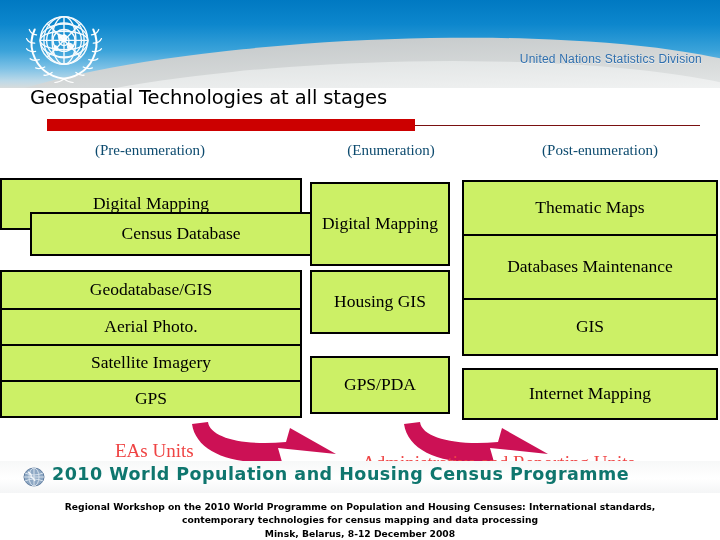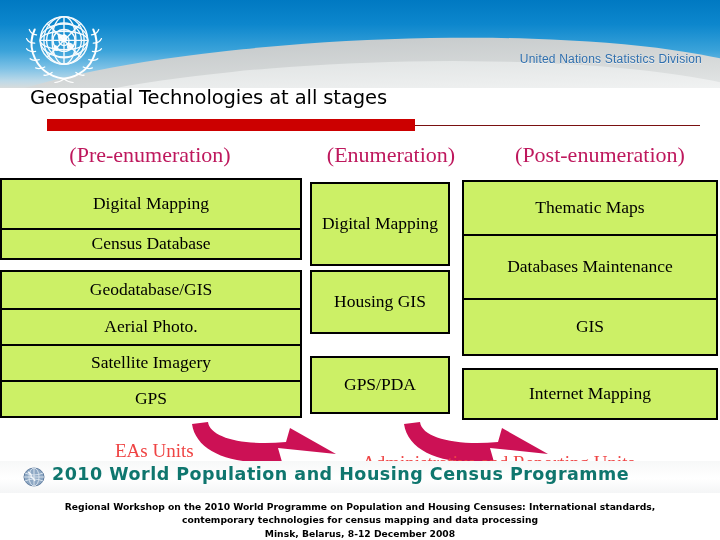--- a/index.html
+++ b/index.html
@@ -39,39 +39,39 @@
     font-family:"DejaVu Sans",sans-serif;
     font-size:19.5px;font-weight:normal;color:#000;letter-spacing:-.1px;
     white-space:nowrap;
   }
   .rule-thin{position:absolute;left:47px;top:125px;width:653px;height:1px;background:#7a1111;}
   .rule-red{position:absolute;left:47px;top:119px;width:368px;height:12px;background:#cc0000;}
   
   .colhead{
     position:absolute;text-align:center;
     font-family:"Liberation Serif",serif;
-    font-size:22px;color:#be185d;white-space:nowrap;
+    font-size:15px;color:#0c4a6e;white-space:nowrap;
   }
   .ch-pre {left:0px;  top:142px;width:300px;}
   .ch-enum{left:305px;top:142px;width:172px;}
   .ch-post{left:480px;top:142px;width:240px;}
   
   .cell{
     position:absolute;box-sizing:border-box;
     background:#ccf066;border:2px solid #000;
     display:flex;align-items:center;justify-content:center;text-align:left;
     font-family:"Liberation Serif",serif;
     font-size:17.5px;color:#000;line-height:1.12;
   }
   .colL{left:0px;width:302px;}
   .colM{left:310px;width:140px;}
   .colR{left:462px;width:256px;}
   
   .L1{top:178px;height:52px;}
-  .L2{top:228px;height:32px;}
+  .L2{top:212px;height:44px;margin-left:30px;}
   .L3{top:270px;height:40px;}
   .L4{top:308px;height:38px;}
   .L5{top:344px;height:38px;}
   .L6{top:380px;height:38px;}
   
   .M1{top:182px;height:84px;}
   .M2{top:270px;height:64px;}
   .M3{top:356px;height:58px;}
   
   .R1{top:180px;height:56px;}

